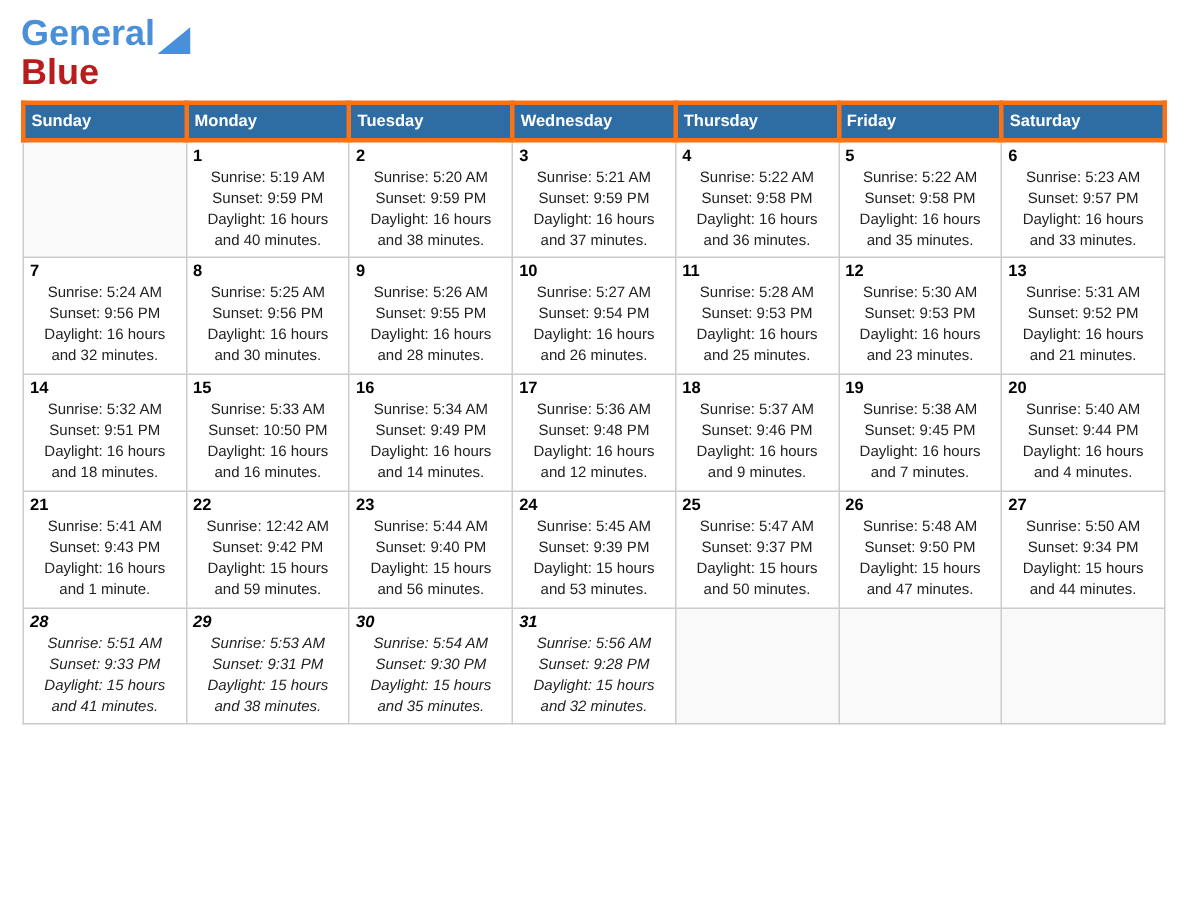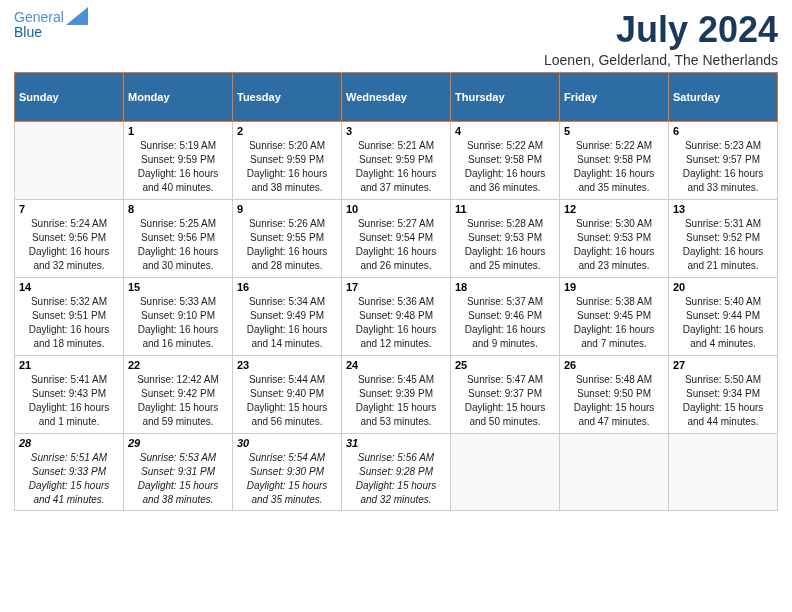--- a/index.html
+++ b/index.html
@@ -19,22 +19,22 @@
       justify-content: space-between;
       align-items: flex-start;
       margin-bottom: 4px;
     }
     .logo {
       display: flex;
       flex-direction: column;
       align-items: flex-start;
     }
     .logo-text {
-      font-size: 14px;
-      font-weight: normal;
+      font-size: 24px;
+      font-weight: bold;
       color: #1a3a5c;
       line-height: 1.1;
     }
     .logo-text span {
       color: #4a90d9;
     }
     .title-block {
       text-align: right;
     }
     .month-year {
@@ -49,25 +49,25 @@
       margin-top: 2px;
     }
     .calendar {
       width: 100%;
       border-collapse: collapse;
       font-size: 10px;
     }
     .calendar th {
       background: #2e6da4;
       color: #fff;
-      padding: 18px 4px;
+      padding: 5px 4px;
       text-align: left;
       font-size: 11px;
       font-weight: bold;
-      border: 1px solid #f97316;
+      border: 3px solid #f97316;
     }
     .calendar td {
       border: 1px solid #ccc;
       vertical-align: top;
       padding: 3px 4px;
       width: calc(100% / 7);
       height: 78px;
       background: #fff;
     }
     .calendar td.empty {
@@ -92,30 +92,26 @@
   </style>
 </head>
 <body>
 
 <div class="page">
   <div class="header">
     <div class="logo">
       <div style="display:flex;align-items:center;">
         <span class="logo-text">
           <span>General</span><br>
-          <span style="color:#0369a1;">Blue</span>
+          <span style="color:#b91c1c;">Blue</span>
         </span>
         <svg width="22" height="18" viewBox="0 0 22 18" style="margin-left:2px;margin-top:-18px;">
           <polygon points="0,18 22,0 22,18" fill="#4a90d9"></polygon>
         </svg>
       </div>
-    </div>
-    <div class="title-block">
-      <div class="month-year">July 2024</div>
-      <div class="location">Loenen, Gelderland, The Netherlands</div>
     </div>
   </div>
 
   <table class="calendar">
     <thead>
       <tr>
         <th>Sunday</th>
         <th>Monday</th>
         <th>Tuesday</th>
         <th>Wednesday</th>
@@ -225,21 +221,21 @@
           <td>
             <span class="day-num">14</span>
             <div class="day-info">Sunrise: 5:32 AM
 Sunset: 9:51 PM
 Daylight: 16 hours
 and 18 minutes.</div>
           </td>
           <td>
             <span class="day-num">15</span>
             <div class="day-info">Sunrise: 5:33 AM
-Sunset: 9:10 PM
+Sunset: 10:50 PM
 Daylight: 16 hours
 and 16 minutes.</div>
           </td>
           <td>
             <span class="day-num">16</span>
             <div class="day-info">Sunrise: 5:34 AM
 Sunset: 9:49 PM
 Daylight: 16 hours
 and 14 minutes.</div>
           </td>

